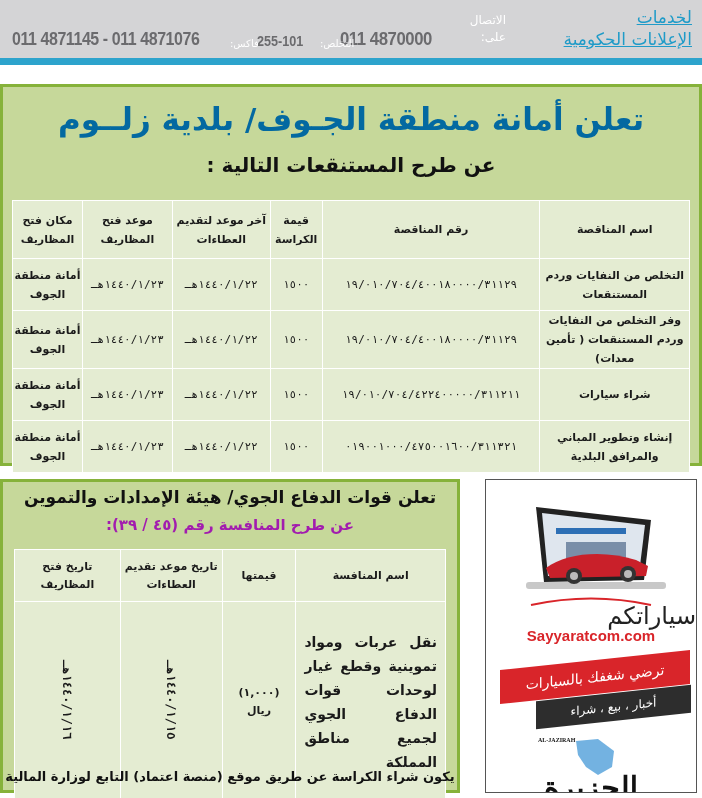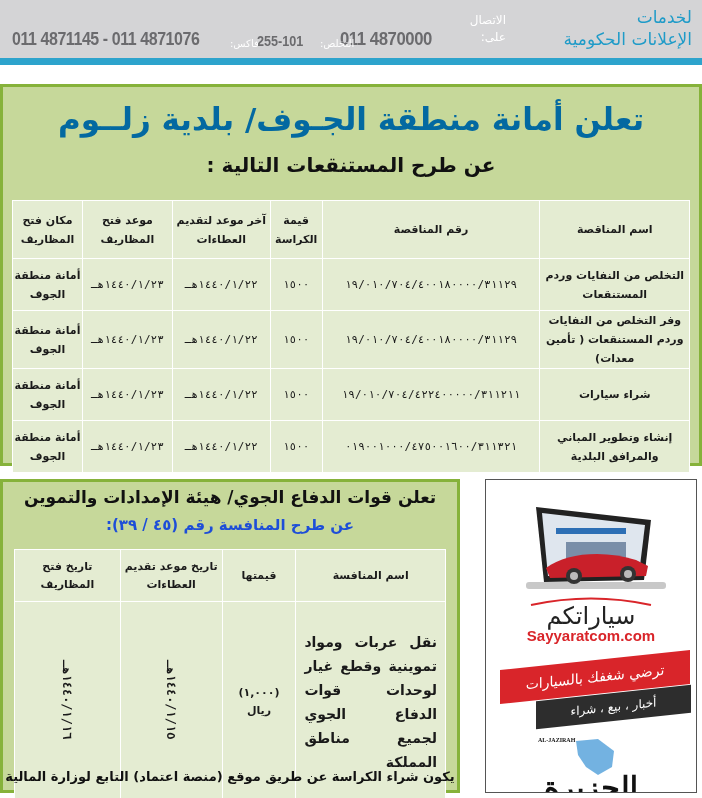--- a/index.html
+++ b/index.html
@@ -2,21 +2,21 @@
 <html><head>
 <meta charset="utf-8">
 <style>
   * { box-sizing: border-box; margin: 0; padding: 0; }
   html, body { width: 702px; height: 798px; background: #ffffff; overflow: hidden; }
   body { position: relative; font-family: "DejaVu Sans", sans-serif; color: #1a1a1a; }
 
   
   .header { position: absolute; left: 0; top: 0; width: 702px; height: 58px; background: #d4d4d6; }
   .header-bar { position: absolute; left: 0; top: 58px; width: 702px; height: 7px; background: #2da3cc; }
-  .svc-title { position: absolute; right: 10px; top: 6px; text-align: right; direction: rtl; color: #1f9bc8; font-family: "DejaVu Sans", sans-serif; line-height: 22px; }
+  .svc-title { position: absolute; right: 10px; top: 6px; text-align: right; direction: rtl; color: #1f9bc8; font-family: "DejaVu Sans", sans-serif; line-height: 22px; text-decoration: underline; }
   .svc-title .l1 { font-size: 17px; }
   .svc-title .l2 { font-size: 17px; }
   .contact-lbl { position: absolute; left: 446px; top: 12px; width: 60px; text-align: right; direction: rtl; color: #ffffff; font-size: 12px; line-height: 17px; }
   .main-phone { position: absolute; left: 340px; top: 28px; font-family: "Liberation Sans", sans-serif; font-weight: bold; font-size: 19px; color: #6b6b6e; letter-spacing: -0.5px; transform: scaleX(0.88); transform-origin: left; }
   .ext-lbl { position: absolute; left: 320px; top: 38px; font-size: 10px; color: #ffffff; direction: rtl; }
   .ext-val { position: absolute; left: 257px; top: 33px; font-family: "Liberation Sans", sans-serif; font-weight: bold; font-size: 14px; color: #6b6b6e; transform: scaleX(0.9); transform-origin: left; }
   .fax-lbl { position: absolute; left: 230px; top: 38px; font-size: 10px; color: #ffffff; direction: rtl; }
   .fax-val { position: absolute; left: 12px; top: 28px; font-family: "Liberation Sans", sans-serif; font-weight: bold; font-size: 19px; color: #6b6b6e; letter-spacing: -0.5px; transform: scaleX(0.84); transform-origin: left; white-space: nowrap; }
 
   
@@ -27,33 +27,33 @@
   table.tbl { border-collapse: collapse; direction: rtl; position: absolute; background: #e4ecd2; }
   table.tbl td, table.tbl th { border: 1.5px solid #ffffff; text-align: center; vertical-align: middle; color: #1a1a1a; }
   .t1 { left: 9px; top: 113px; width: 678px; }
   .t1 th { font-size: 11px; font-weight: bold; height: 58px; line-height: 19px; }
   .t1 td { font-size: 11px; font-weight: bold; height: 52px; line-height: 19px; }
   .t1 td.num { font-family: "DejaVu Sans Mono", monospace; font-weight: normal; font-size: 11px; letter-spacing: 0.5px; margin-top: 8px; }
 
   
   .ad2 { position: absolute; left: 0; top: 479px; width: 460px; height: 314px; background: #c6d89a; border: 3px solid #86b23a; }
   .ad2-title { position: absolute; left: 0; right: 0; top: 5px; text-align: center; direction: rtl; font-weight: bold; font-size: 17px; color: #111; }
-  .ad2-sub { position: absolute; left: 0; right: 0; top: 34px; text-align: center; direction: rtl; font-weight: bold; font-size: 15px; color: #1d4ed8; }
+  .ad2-sub { position: absolute; left: 0; right: 0; top: 34px; text-align: center; direction: rtl; font-weight: bold; font-size: 15px; color: #a21caf; }
   .t2 { left: 11px; top: 67px; width: 432px; }
   .t2 th { font-size: 11px; font-weight: bold; height: 52px; line-height: 18px; }
   .t2 td { height: 200px; font-weight: bold; }
   .t2 td.desc { text-align: justify; text-align-last: justify; font-size: 14px; line-height: 24px; padding: 0 8px; }
   .t2 td .vert { display: inline-block; writing-mode: vertical-rl; font-family: "DejaVu Sans Mono", monospace; font-size: 12px; font-weight: bold; }
   .t2 td.price { font-size: 11px; line-height: 18px; }
   .ad2-foot { position: absolute; left: 0; right: 0; bottom: 6px; text-align: center; direction: rtl; font-weight: bold; font-size: 13px; color: #111; }
 
   
   .promo { position: absolute; left: 485px; top: 479px; width: 212px; height: 314px; background: #ffffff; border: 1.5px solid #555; overflow: hidden; }
   .laptop { position: absolute; left: 30px; top: 22px; width: 150px; height: 100px; }
-  .brand-ar { position: absolute; left: 0; right: 0; top: 122px; text-align: center; font-size: 24px; color: #222; direction: rtl; }
+  .brand-ar { position: absolute; left: 0; right: 0; top: 122px; text-align: right; font-size: 24px; color: #222; direction: rtl; }
   .brand-swoosh { position: absolute; left: 40px; top: 116px; width: 130px; height: 10px; }
   .brand-en { position: absolute; left: 0; right: 0; top: 147px; text-align: center; font-family: "Liberation Sans", sans-serif; font-weight: bold; font-size: 15px; color: #d9252a; }
   .ribbon-red { position: absolute; left: 14px; top: 180px; width: 190px; height: 34px; background: #d9252a; transform: skewY(-6deg); color: #fff; text-align: center; direction: rtl; font-size: 14px; line-height: 34px; }
   .ribbon-dark { position: absolute; left: 50px; top: 213px; width: 155px; height: 28px; background: #2d2d2d; transform: skewY(-6deg); color: #fff; text-align: center; direction: rtl; font-size: 12px; line-height: 28px; }
   .jaz-en { position: absolute; left: 52px; top: 257px; font-family: "Liberation Serif", serif; font-weight: bold; font-size: 6px; color: #111; }
   .jaz-map { position: absolute; left: 82px; top: 257px; width: 50px; height: 40px; }
   .jaz-ar { position: absolute; left: 0; right: 0; top: 262px; text-align: center; direction: rtl; font-family: "DejaVu Serif", serif; font-weight: bold; font-size: 30px; color: #111; margin-top: 28px; }
 </style>
 </head>
 <body>

